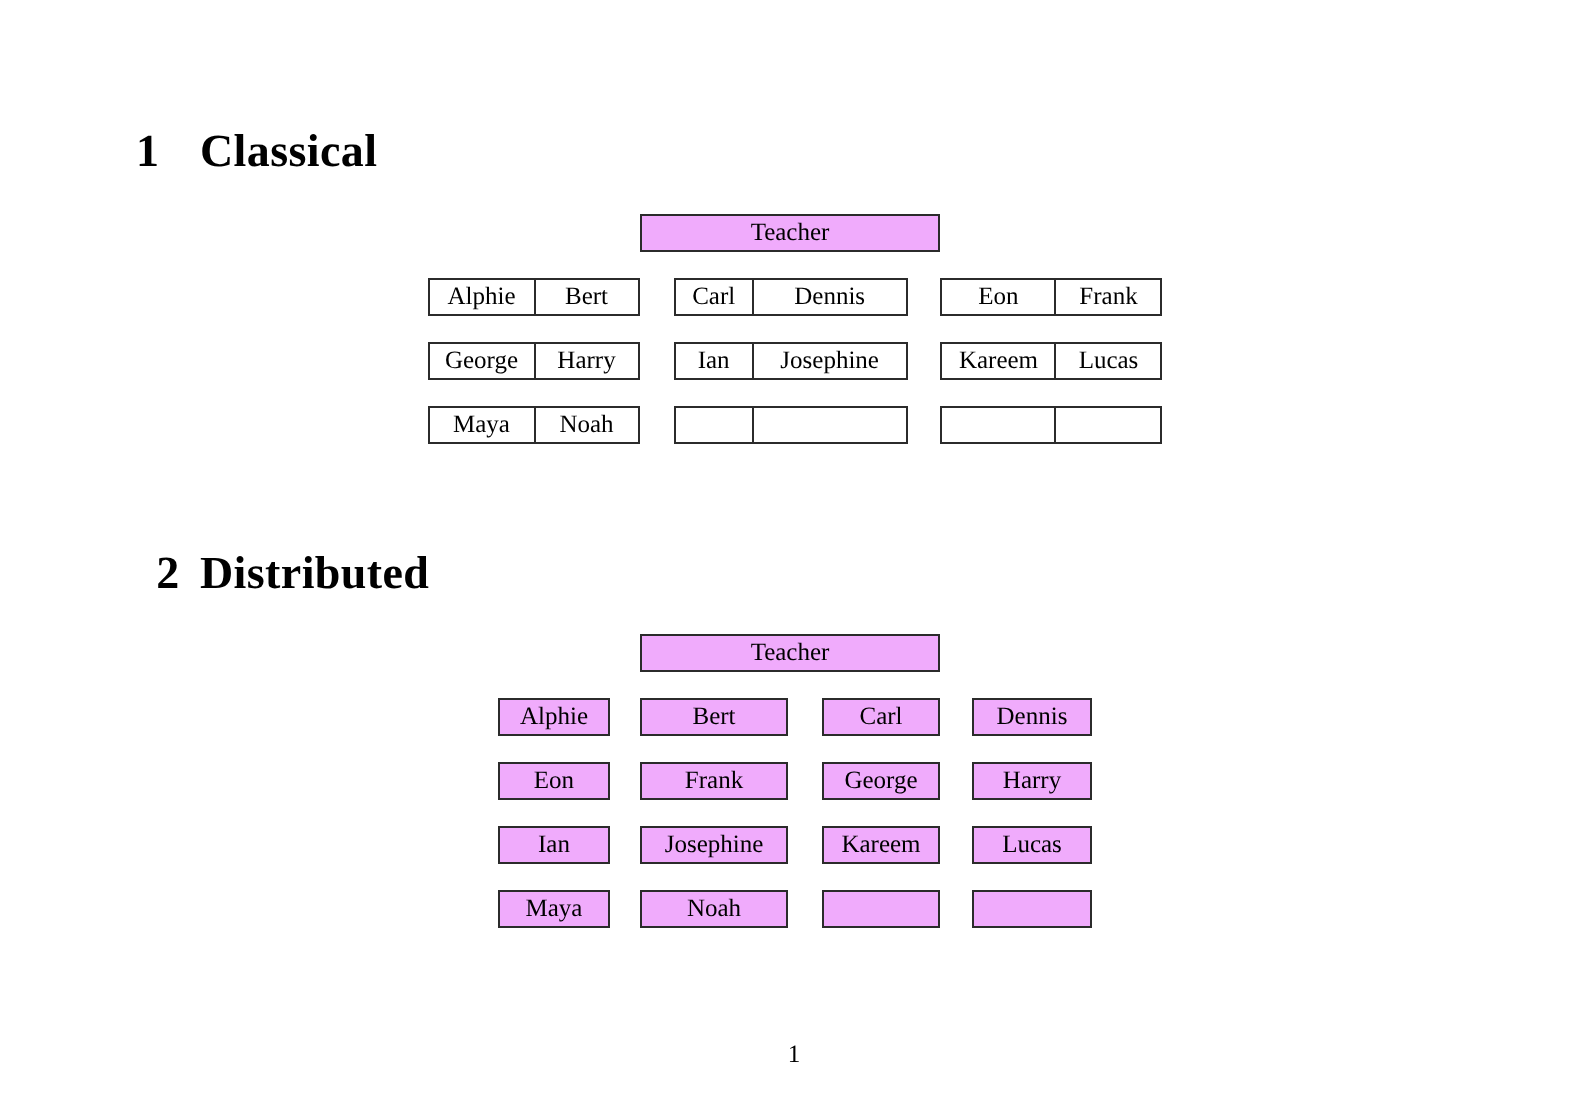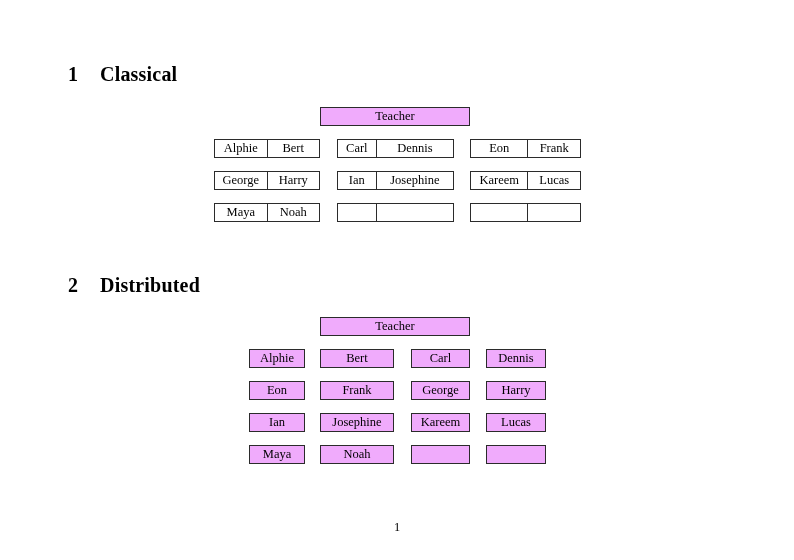--- a/index.html
+++ b/index.html
@@ -18,31 +18,31 @@
 
   .page {
     position: absolute;
     inset: 0;
   }
 
   
   .section-heading {
     position: absolute;
     left: 68px;
-    font-size: 20px;
+    font-size: 23px;
     font-weight: bold;
     letter-spacing: 0.2px;
     white-space: nowrap;
   }
   .section-heading .sec-num {
     display: inline-block;
     width: 32px;
   }
   #sec1-heading { top: 63px; }
-  #sec2-heading { top: 274px; }
+  #sec2-heading { top: 274px; text-align: center; }
 
   
   .tbox {
     position: absolute;
     box-sizing: border-box;
     border: 1px solid #2b2b2b;
     background: #f0abfc;
     font-size: 12.5px;
     line-height: 1;
     display: flex;

